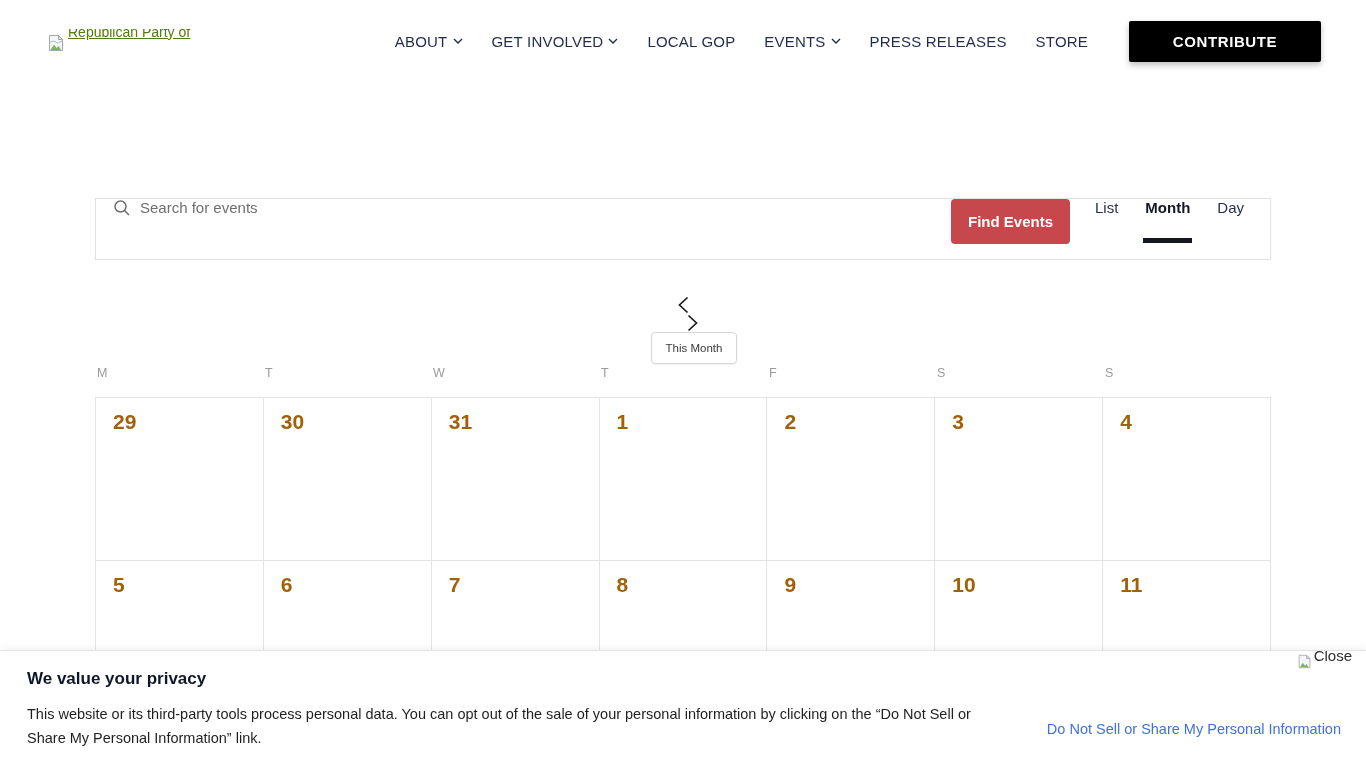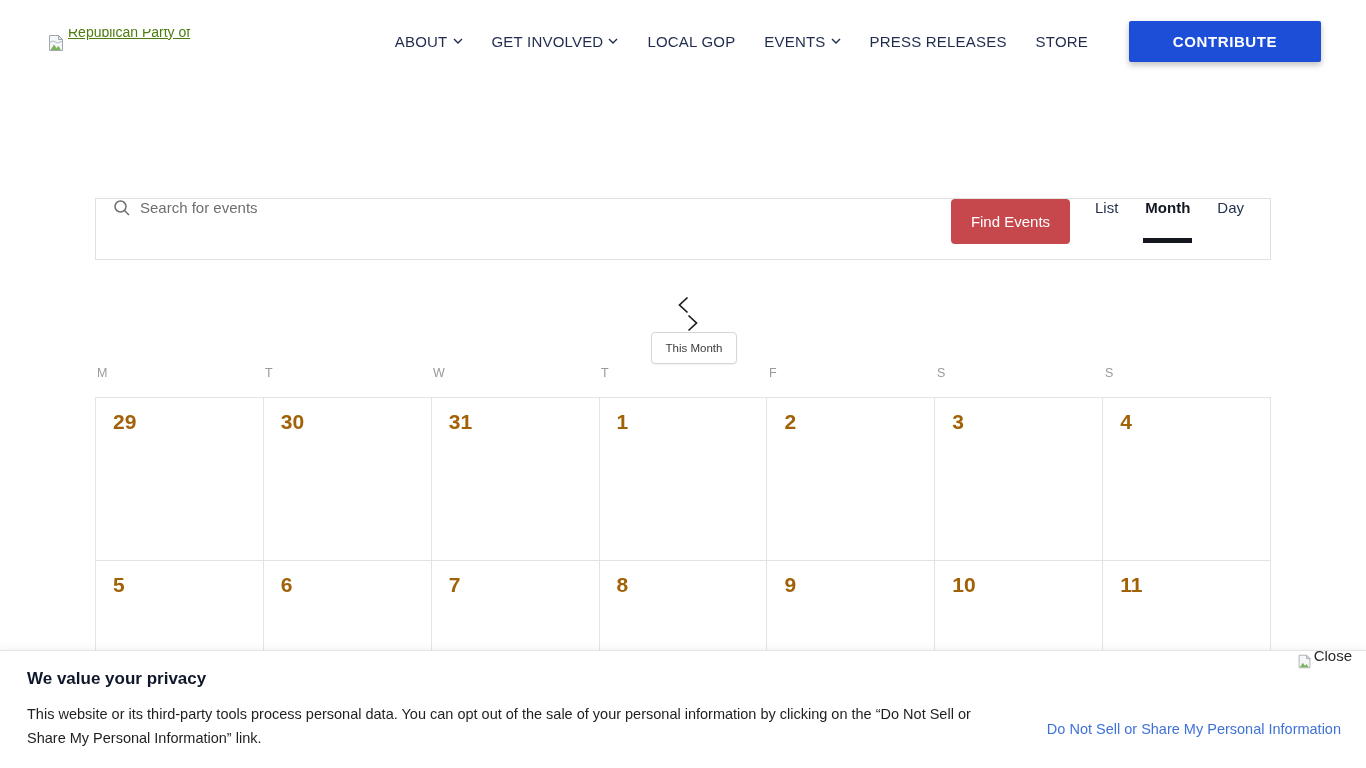--- a/index.html
+++ b/index.html
@@ -8,35 +8,35 @@
 
   
   .header { display: flex; align-items: center; height: 82px; padding: 0 45px 0 47px; }
   .logo { position: relative; width: 165px; height: 25px; overflow: hidden; cursor: pointer; flex: none; }
   .logo-icon { position: absolute; left: 0; top: 5px; }
   .logo-text { position: absolute; left: 21px; top: -8px; font-size: 14px; white-space: nowrap;
     color: #4d7c0f; text-decoration: underline; line-height: 22px; }
   .nav { margin-left: auto; display: flex; align-items: center; gap: 29px; }
   .nav-item { display: flex; align-items: center; gap: 5px; font-size: 15px; color: #1f2c4e;
     letter-spacing: 0.2px; cursor: pointer; white-space: nowrap; }
-  .contribute { margin-left: 41px; width: 192px; height: 41px; background: #1d4ed8; color: #fff;
+  .contribute { margin-left: 41px; width: 192px; height: 41px; background: #000000; color: #fff;
     font-weight: bold; font-size: 15px; letter-spacing: 0.6px; display: flex; align-items: center;
     justify-content: center; border: none; border-radius: 2px; cursor: pointer;
     box-shadow: 0 3px 6px rgba(0,0,0,0.25); font-family: inherit; }
 
   
   .main { width: 1176px; margin: 116px auto 0; }
   .search-bar { position: relative; height: 62px; border: 1px solid #e1e1e1;
     display: flex; align-items: flex-start; padding: 0 26px 0 17px; }
   .search-icon { flex: none; margin-right: 9px; display: flex; }
   .search-input { flex: 1; border: none; outline: none; font-size: 15px; color: #333;
     font-family: inherit; min-width: 0; }
   .search-input::placeholder { color: #6f6f6f; }
   .find-events { flex: none; width: 119px; height: 45px; background: #c7484c; color: #fff;
-    border: none; border-radius: 4px; font-weight: normal; font-size: 15px; cursor: pointer;
+    border: none; border-radius: 4px; font-weight: bold; font-size: 15px; cursor: pointer;
     margin-right: 25px; font-family: inherit; }
   .views { display: flex; align-items: center; gap: 27px; }
   .view { position: relative; font-size: 15px; color: #26324e; cursor: pointer; }
   .view.active { font-weight: bold; color: #121722; }
   .view.active::after { content: ""; position: absolute; left: -2px; right: -2px; top: 39px;
     height: 5px; background: #15171e; }
 
   .cal-nav { margin-top: 36px; display: flex; align-items: center; height: 33px; flex-direction: column; }
   .chev-btn { width: 20px; height: 20px; display: flex; align-items: center; justify-content: center;
     cursor: pointer; background: none; border: none; padding: 0; }

